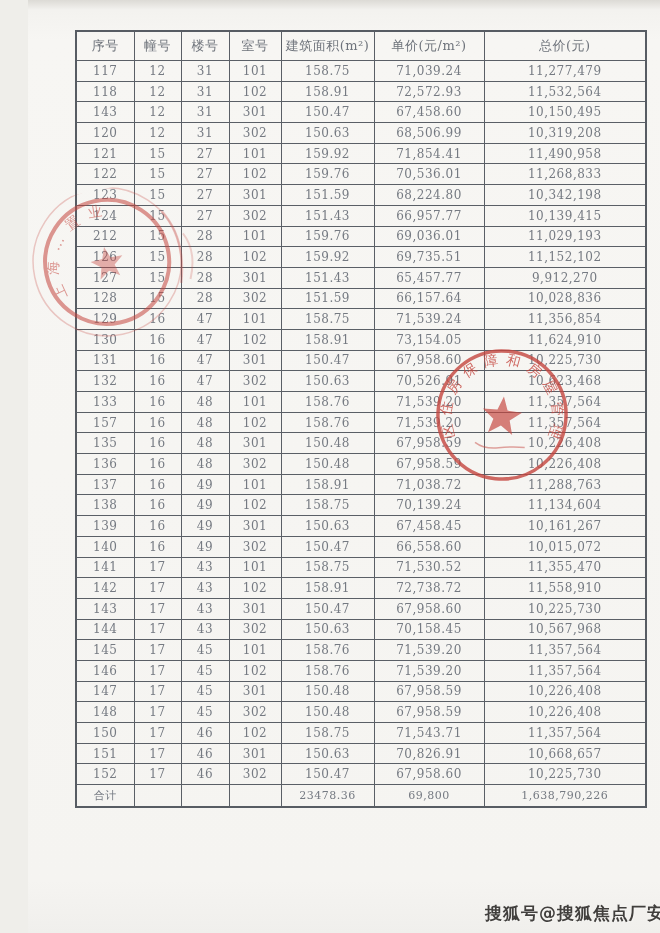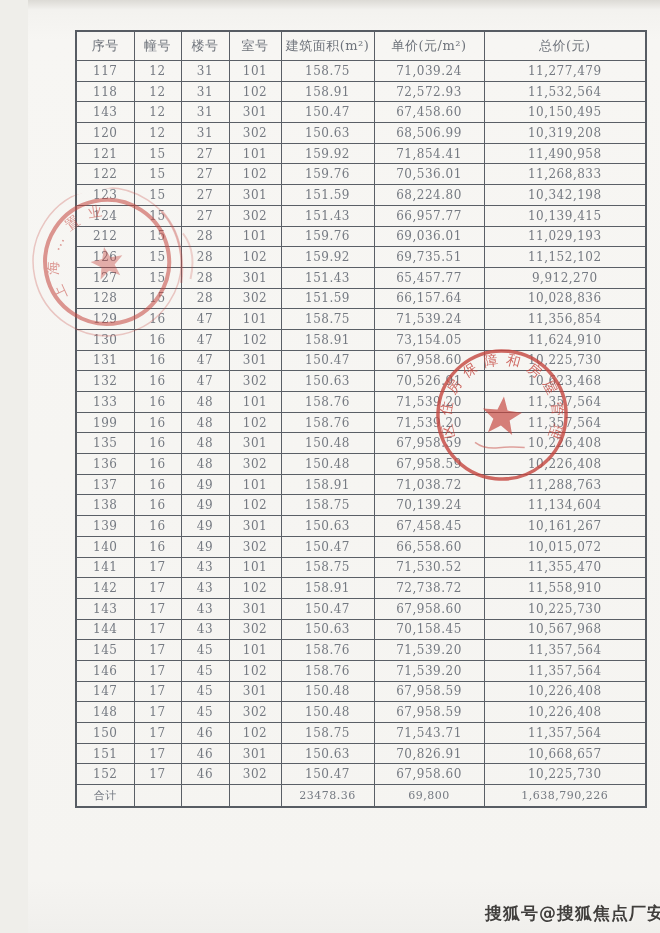--- a/index.html
+++ b/index.html
@@ -222,21 +222,21 @@
         <tr data-name="table-row">
           <td data-name="table-cell">133</td>
           <td data-name="table-cell">16</td>
           <td data-name="table-cell">48</td>
           <td data-name="table-cell">101</td>
           <td data-name="table-cell">158.76</td>
           <td data-name="table-cell">71,539.20</td>
           <td data-name="table-cell">11,357,564</td>
         </tr>
         <tr data-name="table-row">
-          <td data-name="table-cell">199</td>
+          <td data-name="table-cell">157</td>
           <td data-name="table-cell">16</td>
           <td data-name="table-cell">48</td>
           <td data-name="table-cell">102</td>
           <td data-name="table-cell">158.76</td>
           <td data-name="table-cell">71,539.20</td>
           <td data-name="table-cell">11,357,564</td>
         </tr>
         <tr data-name="table-row">
           <td data-name="table-cell">135</td>
           <td data-name="table-cell">16</td>

